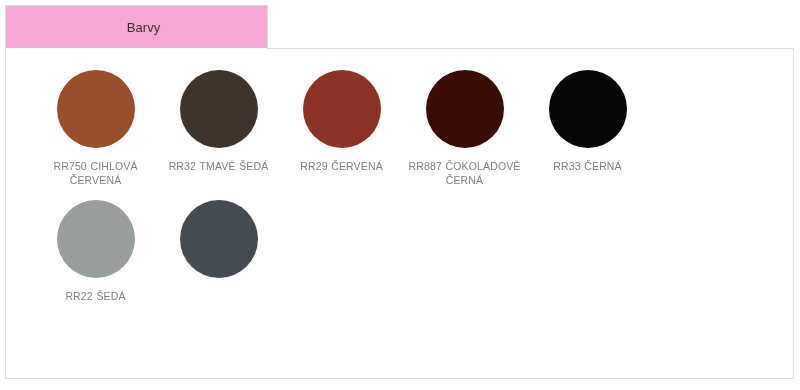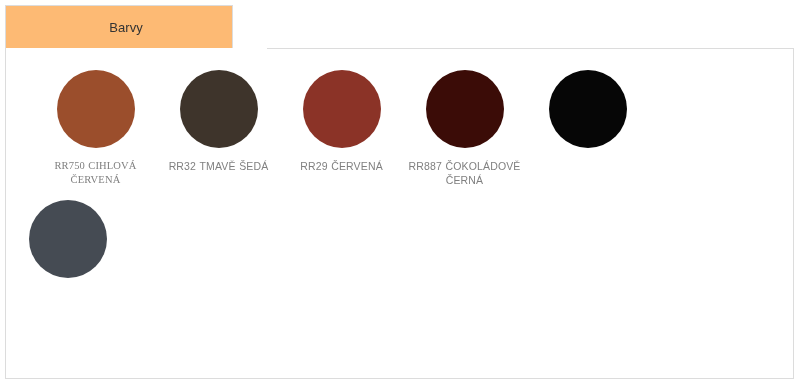--- a/index.html
+++ b/index.html
@@ -31,28 +31,28 @@
     left: 0;
     top: 0;
     width: 100%;
     height: 43px;
   }
 
   .tab {
     position: absolute;
     left: 0;
     top: 0;
-    width: 228px;
+    width: 263px;
     height: 43px;
     box-sizing: border-box;
     border-top: 1px solid #dcdcdc;
     border-right: 1px solid #dcdcdc;
     border-left: 1px solid #dcdcdc;
     border-bottom: none;
-    background: #fdba74;
+    background: #f9a8d4;
     display: flex;
     align-items: center;
     justify-content: center;
   }
   .tab-label {
     font-size: 13px;
     color: #333333;
     letter-spacing: 0.1px;
     padding-left: 14px;
   }
@@ -92,21 +92,21 @@
   }
   .swatch-row.row-1 { margin-top: 21px; }
   .swatch-row.row-2 { margin-top: 13px; }
 
   .swatch {
     width: 123px;
     display: flex;
     flex-direction: column;
     align-items: center;
   }
-  .swatch.first { margin-left: 28px; font-family: Liberation Serif, serif; }
+  .swatch.first { margin-left: 28px; }
 
   .swatch-dot {
     width: 78px;
     height: 78px;
     border-radius: 50%;
     display: block;
   }
 
   .swatch-label {
     margin-top: 11px;
@@ -145,24 +145,29 @@
         <div class="swatch">
           <span class="swatch-dot" style="background-color: rgb(139, 51, 39);"></span>
           <span class="swatch-label">RR29 ČERVENÁ</span>
         </div>
         <div class="swatch">
           <span class="swatch-dot" style="background-color: rgb(59, 12, 7);"></span>
           <span class="swatch-label">RR887 ČOKOLÁDOVĚ ČERNÁ</span>
         </div>
         <div class="swatch">
           <span class="swatch-dot" style="background-color: rgb(6, 6, 6);"></span>
+          <span class="swatch-label">RR33 ČERNÁ</span>
         </div>
       </div>
 
       <div class="swatch-row row-2">
+        <div class="swatch first">
+          <span class="swatch-dot" style="background-color: rgb(152, 158, 157);"></span>
+          <span class="swatch-label">RR22 ŠEDÁ</span>
+        </div>
         <div class="swatch">
           <span class="swatch-dot" style="background-color: rgb(69, 75, 83);"></span>
         </div>
       </div>
 
     </div>
   </div>
 
   <div class="tab-notch"></div>
 </div>

